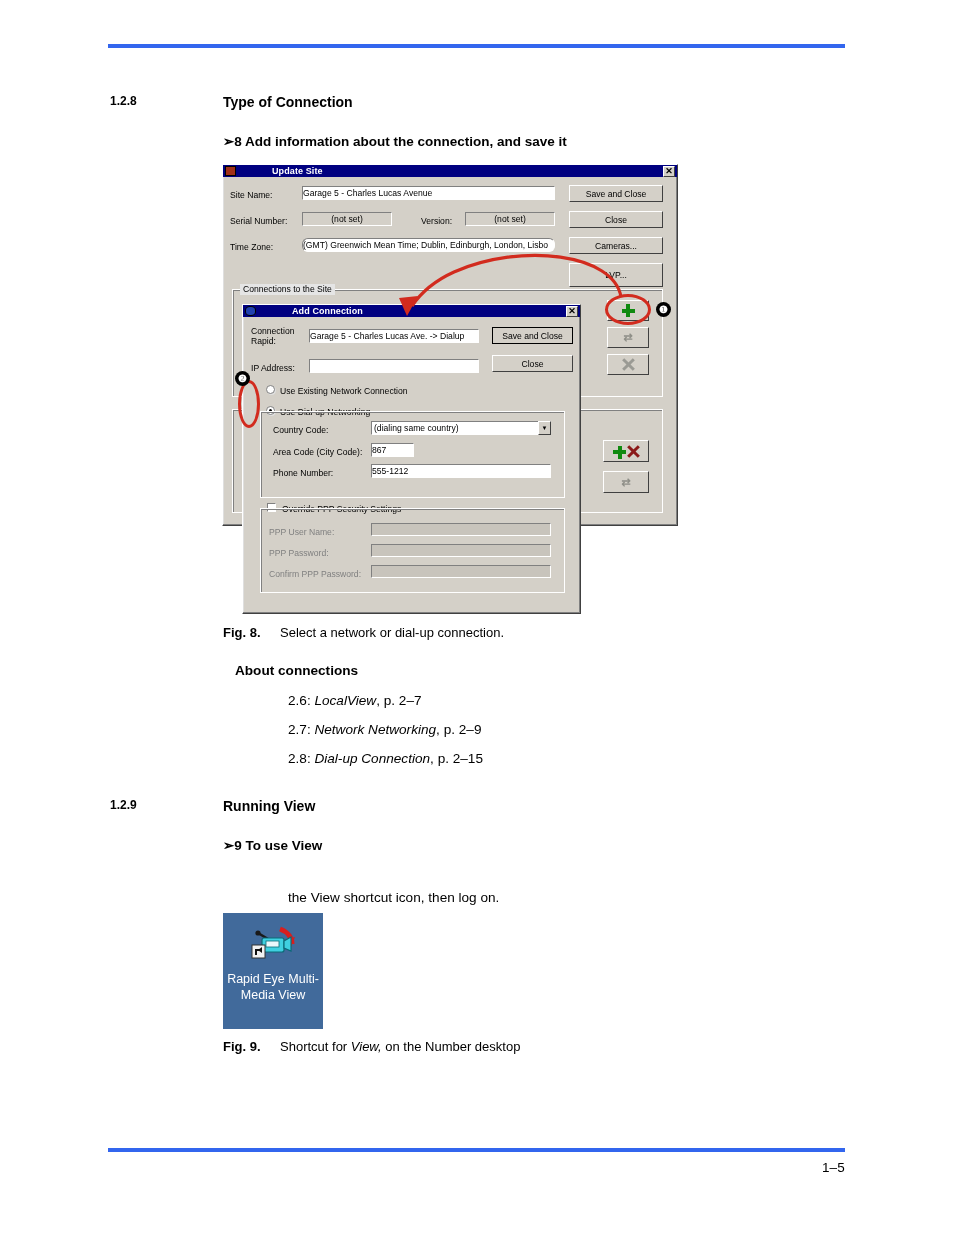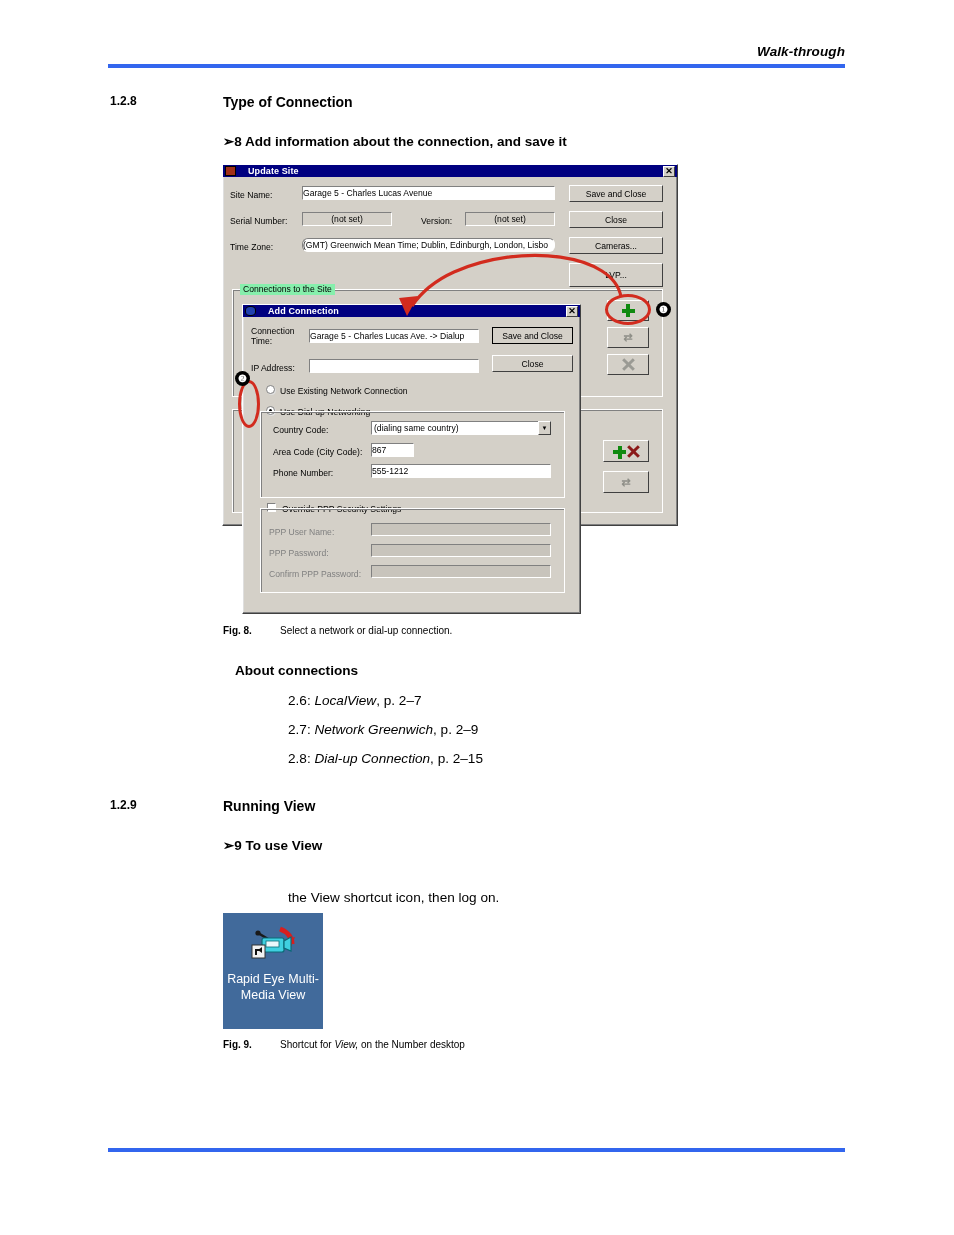--- a/index.html
+++ b/index.html
@@ -34,21 +34,21 @@
 
   
   .sec-num  { position:absolute; font-size:12px; font-weight:bold; }
   .sec-title{ position:absolute; font-size:14px;  font-weight:bold; }
   .proc-head{ position:absolute; font-size:13.5px; font-weight:bold; }
   .para     { position:absolute; font-size:13.6px; line-height:21px; }
   .subhead  { position:absolute; font-size:13.6px; font-weight:bold;margin-left:12px; }
   .xref     { position:absolute; font-size:13.6px; }
   .xref i   { font-style:italic; }
 
-  .figcap { position:absolute; font-size:10px; }
+  .figcap { position:absolute; font-size:13px; }
   .figcap .capname { display:inline-block; width:57px; font-weight:bold; }
   .figcap i { font-style:italic; }
 
   
   #fig8 { position:absolute; left:222px; top:164px; width:456px; height:450px; }
 
   
   .win {
     position:absolute;
     background:#d4d0c8;
@@ -60,21 +60,21 @@
   }
   .titlebar {
     height:12px;
     background:#000080;
     color:#fff;
     font-size:9px; font-weight:bold;
     display:flex; align-items:center;
     padding:0 2px 0 2px;
     line-height:12px;
   }
-  .titlebar .tb-label { flex:1; padding-left:12px; white-space:nowrap; overflow:hidden; letter-spacing:.1px;}
+  .titlebar .tb-label { flex:1; padding-left:12px; white-space:nowrap; overflow:hidden; letter-spacing:.1px;margin-left:24px;}
   .tb-icon {
     width:11px; height:10px; flex:0 0 auto;
     background:#a03018;
     border:1px solid #000;
     position:relative;
   }
   .tb-icon.conn { background:#2040b0; border-radius:5px/4px; }
   .tb-close {
     width:12px; height:11px; flex:0 0 auto;
     background:#d4d0c8;
@@ -135,21 +135,21 @@
   }
   .btn.def { border:1.4px solid #000; }
 
   .group {
     position:absolute;
     border:1.2px solid #ffffff;
     box-shadow: inset 1px 1px 0 #808080;
   }
   .group > .gl {
     position:absolute; top:-6px; left:7px;
-    background:#86efac; padding:0 3px;
+    background:#e5e5e5; padding:0 3px;
     font-size:8.6px; line-height:11px; white-space:nowrap;
   }
 
   .radio { position:absolute; width:9px; height:9px; border-radius:50%;
            background:#fff; border:1.2px solid #808080;
            box-shadow: inset -1px -1px 0 #fff, 1px 1px 0 #dfdfdf; }
   .radio .dot { position:absolute; left:2px; top:2px; width:3px; height:3px;
                 border-radius:50%; background:#000; }
   .chk { position:absolute; width:9px; height:9px; background:#fff;
          border-top:1.2px solid #808080; border-left:1.2px solid #808080;
@@ -212,21 +212,20 @@
   }
   .shortcut .sc-label {
     color:#fff; font-size:12.5px; line-height:16px; text-align:center;
     margin-top:6px;
   }
 </style>
 </head>
 <body>
 
 <div class="page-header">
-  <div class="header-text">Walk-through</div>
   <div class="rule-blue"></div>
 </div>
 
 <div class="sec-num" style="left:110px; top:94px;">1.2.8</div>
 <div class="sec-title" style="left:223px; top:94px;">Type of Connection</div>
 
 <div class="proc-head" style="left:223px; top:133px;"><span>➢</span><span>8 Add information about the connection, and save it</span></div>
 
 <div id="fig8">
 
@@ -285,21 +284,21 @@
   </div>
 
   <div class="win" style="left:20px; top:140px; width:339px; height:310px;">
     <div class="titlebar">
       <span class="tb-icon conn"></span>
       <span class="tb-label">Add Connection</span>
       <span class="tb-close">✕</span>
     </div>
 
     <div class="lbl" style="left:8px; top:21px;">Connection</div>
-    <div class="lbl" style="left:8px; top:31px;">Time:</div>
+    <div class="lbl" style="left:8px; top:31px;">Rapid:</div>
     <div class="lbl" style="left:8px; top:58px;">IP Address:</div>
 
     <div class="field" style="left:66px; top:24px; width:170px; height:14px;">Garage 5 - Charles Lucas Ave. -&gt; Dialup</div>
     <div class="field" style="left:66px; top:54px; width:170px; height:14px;"></div>
 
     <div class="btn def" style="left:249px; top:22px; width:81px; height:17px;">
         <span>Save and Close</span>
       </div>
     <div class="btn" style="left:249px; top:50px; width:81px; height:17px;">
         <span>Close</span>
@@ -354,21 +353,21 @@
 </div>
 
 <div class="figcap" style="left:223px; top:625px;">
   <span class="capname">Fig. 8.</span><span>Select a network or dial-up connection.</span>
 </div>
 
 <div class="subhead" style="left:223px; top:663px;">About connections</div>
 
 <div class="xref" style="left:288px; top:693px;"><span>2.6: </span><i>LocalView</i><span>, p. 2–7</span></div>
 
-<div class="xref" style="left:288px; top:722px;"><span>2.7: </span><i>Network Greenwich</i><span>, p. 2–9</span></div>
+<div class="xref" style="left:288px; top:722px;"><span>2.7: </span><i>Network Networking</i><span>, p. 2–9</span></div>
 
 <div class="xref" style="left:288px; top:751px;"><span>2.8: </span><i>Dial-up Connection</i><span>, p. 2–15</span></div>
 
 <div class="sec-num" style="left:110px; top:798px;">1.2.9</div>
 <div class="sec-title" style="left:223px; top:798px;">Running View</div>
 
 <div class="proc-head" style="left:223px; top:837px;"><span>➢</span><span>9 To use View</span></div>
 
 <div class="para" style="left:288px; top:866px; width:556px;">
   <br>
@@ -392,13 +391,14 @@
 Multi-Media
 View</div>
 </div>
 
 <div class="figcap" style="left:223px; top:1039px;">
   <span class="capname">Fig. 9.</span><span>Shortcut for </span><i>View,</i><span> on the Number desktop</span>
 </div>
 
 <div class="page-footer">
   <div class="rule-blue"></div>
+  <div class="footer-num">1–5</div>
 </div>
 
 </body></html>

